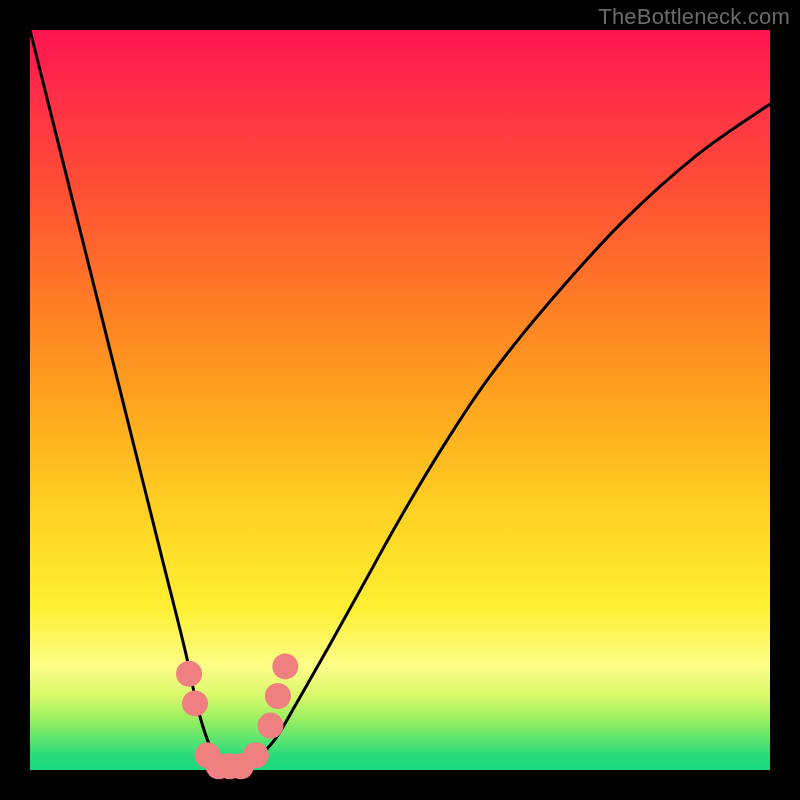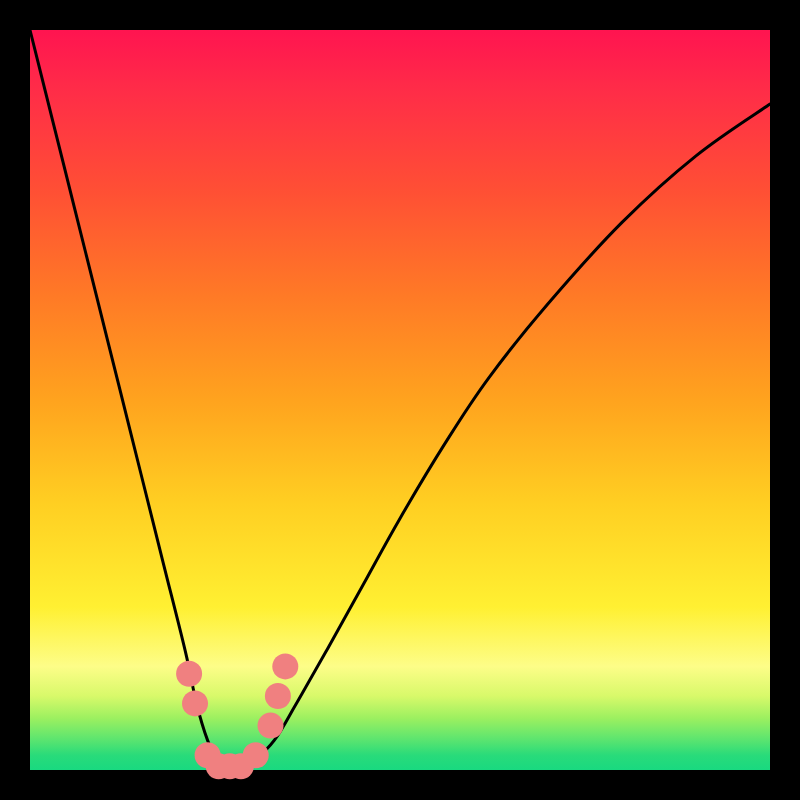--- a/index.html
+++ b/index.html
@@ -56,20 +56,21 @@
     left: 0;
     width: 740px;
     height: 740px;
     overflow: visible;
   }
 </style>
 </head>
 <body>
 
 <div class="frame">
+  <div class="watermark">TheBottleneck.com</div>
 
   <div class="plot">
     <svg class="curve" viewBox="0 0 740 740">
       <path id="curve-path" fill="none" stroke="#000" stroke-width="3" stroke-linecap="round" stroke-linejoin="round" d="M 0.00 0.00 C 4.00 15.98, 14.21 56.83, 22.20 88.80 C 30.19 120.77, 36.41 145.63, 44.40 177.60 C 52.39 209.57, 58.61 234.43, 66.60 266.40 C 74.59 298.37, 80.81 323.23, 88.80 355.20 C 96.79 387.17, 103.01 412.03, 111.00 444.00 C 118.99 475.97, 125.21 500.83, 133.20 532.80 C 141.19 564.77, 149.41 596.29, 155.40 621.60 C 161.39 646.91, 162.50 657.42, 166.50 673.40 C 170.50 689.38, 173.60 699.74, 177.60 710.40 C 181.60 721.06, 184.70 727.27, 188.70 732.60 C 192.70 737.93, 195.80 738.67, 199.80 740.00 C 203.80 741.33, 206.90 741.33, 210.90 740.00 C 214.90 738.67, 216.01 737.93, 222.00 732.60 C 227.99 727.27, 236.21 721.06, 244.20 710.40 C 252.19 699.74, 257.08 689.38, 266.40 673.40 C 275.72 657.42, 284.01 642.91, 296.00 621.60 C 307.99 600.29, 319.68 578.98, 333.00 555.00 C 346.32 531.02, 355.35 513.71, 370.00 488.40 C 384.65 463.09, 398.42 439.71, 414.40 414.40 C 430.38 389.09, 440.15 373.11, 458.80 347.80 C 477.45 322.49, 494.02 301.77, 518.00 273.80 C 541.98 245.83, 565.36 219.04, 592.00 192.40 C 618.64 165.76, 639.36 147.11, 666.00 125.80 C 692.64 104.49, 726.68 83.32, 740.00 74.00"></path>
       <g id="marker-group">
           <circle cx="159.10" cy="643.80" r="13" fill="#f08080"></circle>
           <circle cx="165.02" cy="673.40" r="13" fill="#f08080"></circle>
           <circle cx="177.60" cy="725.20" r="13" fill="#f08080"></circle>
           <circle cx="188.70" cy="736.30" r="13" fill="#f08080"></circle>
           <circle cx="199.80" cy="736.30" r="13" fill="#f08080"></circle>

